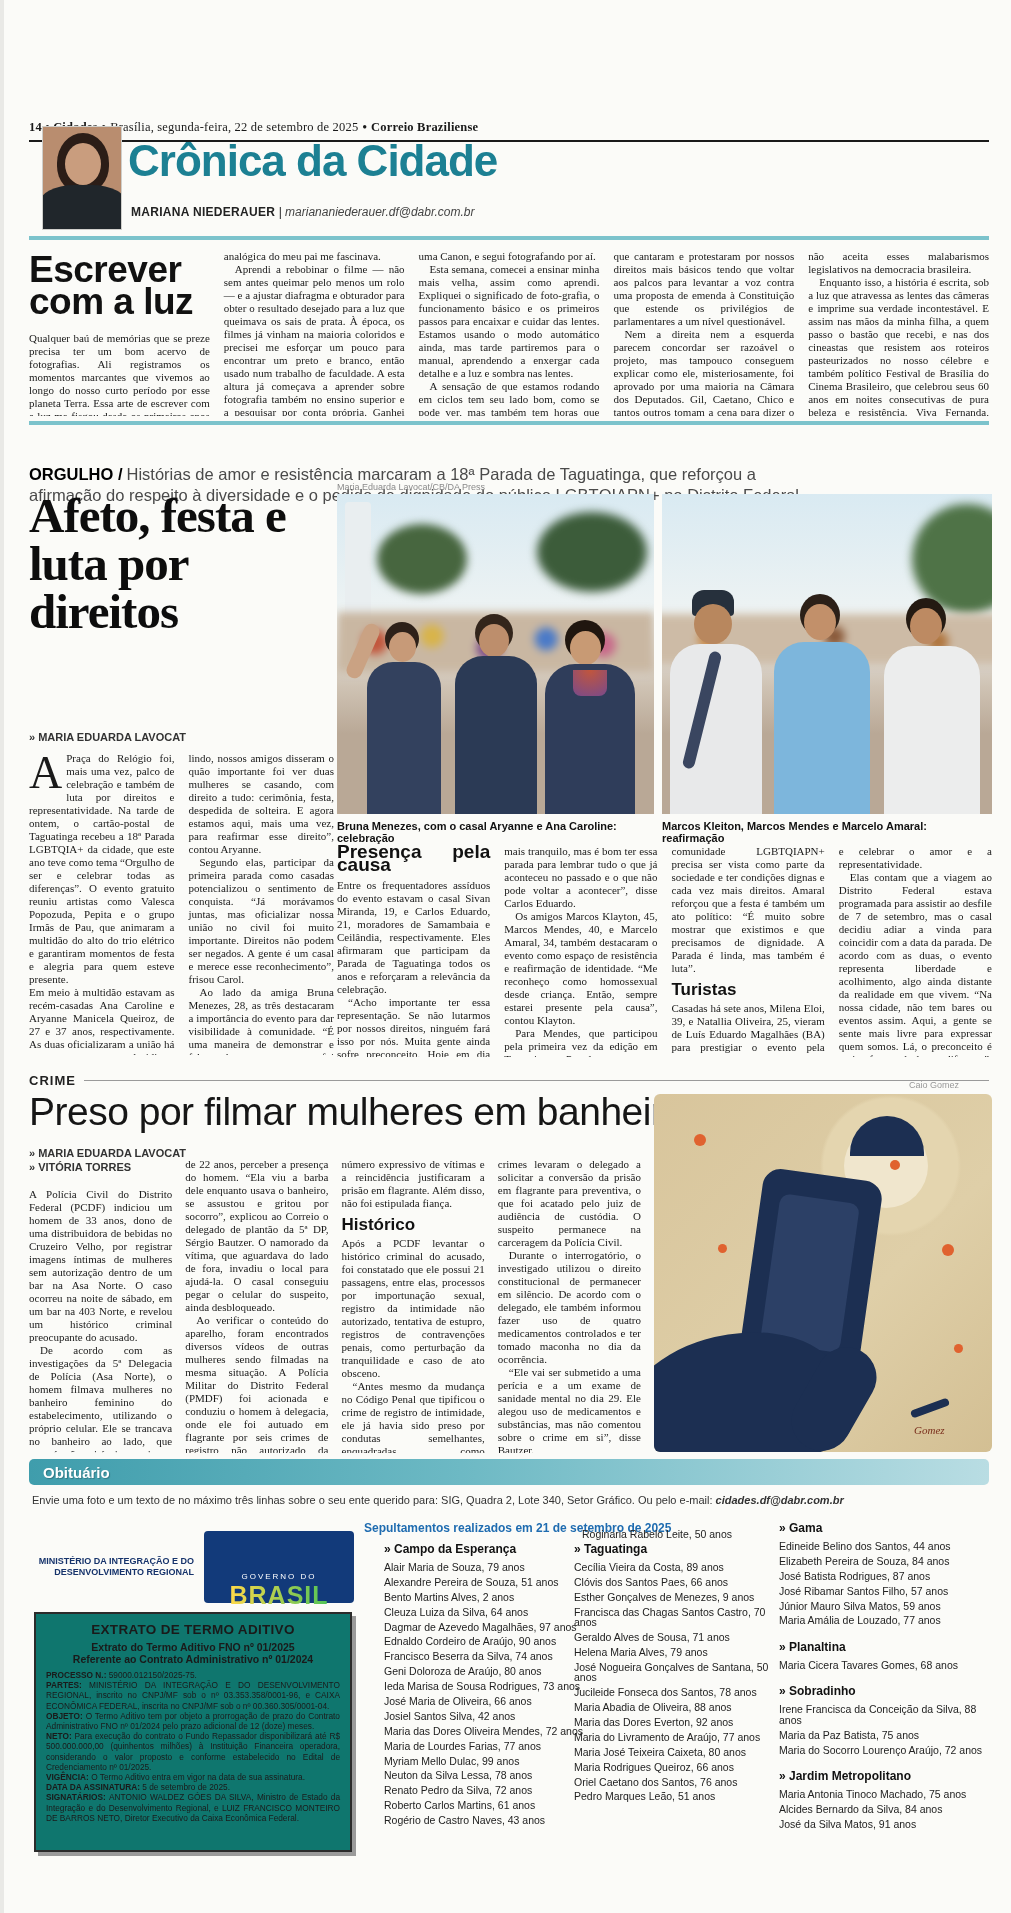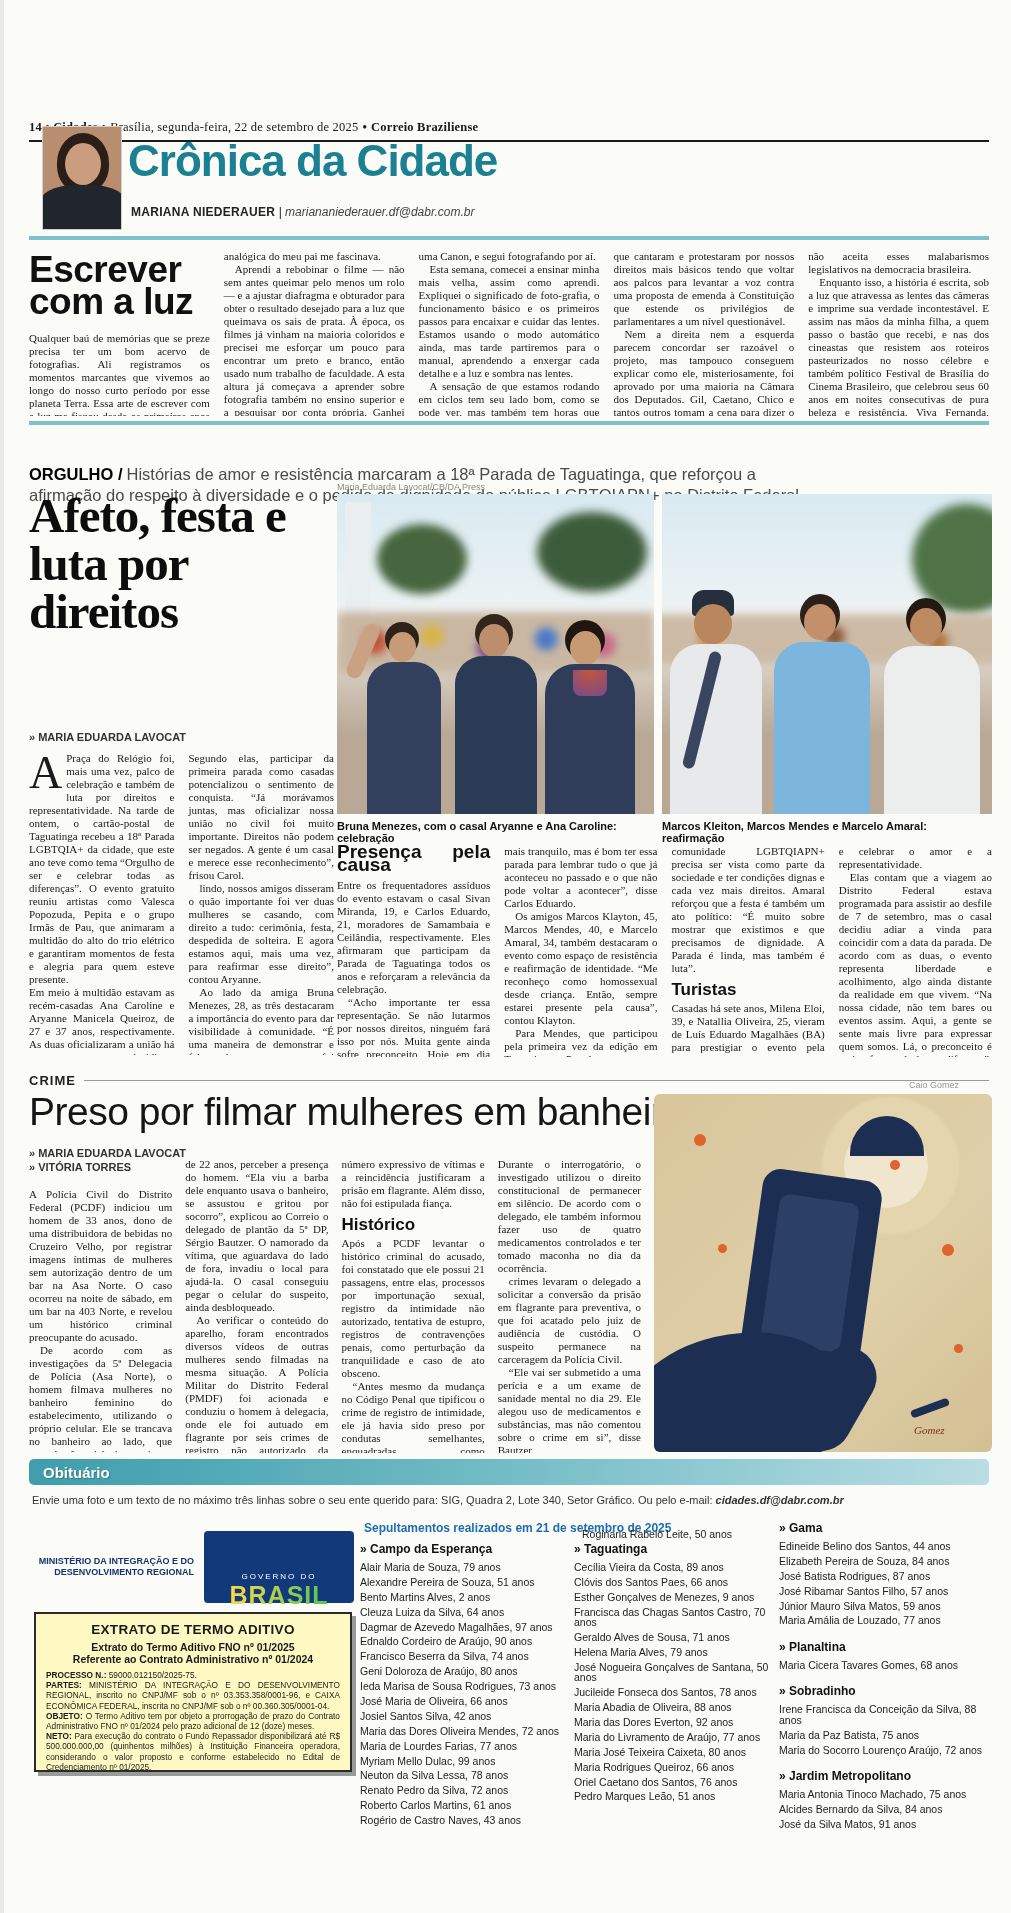--- a/index.html
+++ b/index.html
@@ -77,21 +77,21 @@
   
   .gov{position:absolute;left:30px;top:1526px;width:320px;height:82px;display:flex;align-items:center;gap:10px;}
   .gov .ministry{flex:1;font-family:"Liberation Sans",sans-serif;font-weight:700;font-size:9px;
                  color:#16336b;text-transform:uppercase;line-height:11px;text-align:right;}
   .gov .brand{width:150px;height:72px;background:#123a7a;border-radius:4px;color:#fff;
               font-family:"Liberation Sans",sans-serif;display:flex;flex-direction:column;
               align-items:center;justify-content:center;}
   .gov .brand .small{font-size:8px;letter-spacing:2px;margin-top:48px;}
   .gov .brand .big{font-size:25px;font-weight:800;letter-spacing:1px;
                    background:linear-gradient(90deg,#ffd949,#4fc457);-webkit-background-clip:text;background-clip:text;color:transparent;}
-  .adbox{position:absolute;left:30px;top:1612px;width:318px;height:160px;background:#fef9c3;
+  .adbox{position:absolute;left:30px;top:1612px;width:318px;height:240px;background:#0f766e;
          border:2px solid #2b2b2b;box-shadow:4px 4px 0 #9a9a9a;padding:8px 10px;box-sizing:border-box;
          font-family:"Liberation Sans",sans-serif;overflow:hidden;}
   .adbox h3{margin:0 0 4px 0;text-align:center;font-size:13.5px;letter-spacing:.3px;}
   .adbox h5{margin:0;text-align:center;font-size:10.5px;}
   .adbox .adbody{margin-top:5px;}
   .adbox .adbody p{margin:0;font-size:8.3px;line-height:10.2px;text-align:justify;}
   .adbox .adbody b{font-weight:700;}
 </style>
 </head>
 <body>
@@ -193,22 +193,22 @@
 
   <div class="feat-byline">» MARIA EDUARDA LAVOCAT</div>
   <div class="feat-cols">
     <div class="bodycol">
       <p class="noind"><span class="dropcap">A</span><span>Praça do Relógio foi, mais uma vez, palco de celebração e também de luta por direitos e representatividade. Na tarde de ontem, o cartão-postal de Taguatinga recebeu a 18ª Parada LGBTQIA+ da cidade, que este ano teve como tema “Orgulho de ser e celebrar todas as diferenças”. O evento gratuito reuniu artistas como Valesca Popozuda, Pepita e o grupo Irmãs de Pau, que animaram a multidão do alto do trio elétrico e garantiram momentos de festa e alegria para quem esteve presente.</span></p>
       <div>
           <p>Em meio à multidão estavam as recém-casadas Ana Caroline e Aryanne Manicela Queiroz, de 27 e 37 anos, respectivamente. As duas oficializaram a união há apenas uma semana e decidiram comparecer à parada para reafirmar esse marco. “Nosso casamento foi</p>
         </div>
     </div>
     <div class="bodycol">
+        <p>lindo, nossos amigos disseram o quão importante foi ver duas mulheres se casando, com direito a tudo: cerimônia, festa, despedida de solteira. E agora estamos aqui, mais uma vez, para reafirmar esse direito”, contou Aryanne.</p>
         <p>Segundo elas, participar da primeira parada como casadas potencializou o sentimento de conquista. “Já morávamos juntas, mas oficializar nossa união no civil foi muito importante. Direitos não podem ser negados. A gente é um casal e merece esse reconhecimento”, frisou Carol.</p>
-        <p>lindo, nossos amigos disseram o quão importante foi ver duas mulheres se casando, com direito a tudo: cerimônia, festa, despedida de solteira. E agora estamos aqui, mais uma vez, para reafirmar esse direito”, contou Aryanne.</p>
         <p>Ao lado da amiga Bruna Menezes, 28, as três destacaram a importância do evento para dar visibilidade à comunidade. “É uma maneira de demonstrar e falar sobre um tema que foi invisibilizado por muitos anos. Estar aqui é um ato de resistência, para mostrar que a gente existe e merece respeito”, completou Aryanne.</p>
       </div>
   </div>
 
   <div class="feat-lower">
     <div class="bodycol">
       <h3 class="subhead">Presença pela causa</h3>
       <div>
           <p>Entre os frequentadores assíduos do evento estavam o casal Sivan Miranda, 19, e Carlos Eduardo, 21, moradores de Samambaia e Ceilândia, respectivamente. Eles afirmaram que participam da Parada de Taguatinga todos os anos e reforçaram a relevância da celebração.</p>
           <p>“Acho importante ter essa representação. Se não lutarmos por nossos direitos, ninguém fará isso por nós. Muita gente ainda sofre preconceito. Hoje em dia está</p>
@@ -256,22 +256,22 @@
       <div>
           <p>número expressivo de vítimas e a reincidência justificaram a prisão em flagrante. Além disso, não foi estipulada fiança.</p>
         </div>
       <h3 class="subhead2">Histórico</h3>
       <div>
           <p>Após a PCDF levantar o histórico criminal do acusado, foi constatado que ele possui 21 passagens, entre elas, processos por importunação sexual, registro da intimidade não autorizado, tentativa de estupro, registros de contravenções penais, como perturbação da tranquilidade e caso de ato obsceno.</p>
           <p>“Antes mesmo da mudança no Código Penal que tipificou o crime de registro de intimidade, ele já havia sido preso por condutas semelhantes, enquadradas como contravenção penal”, observou Bautzer.</p>
         </div>
     </div>
     <div class="bodycol">
+        <p>crimes levaram o delegado a solicitar a conversão da prisão em flagrante para preventiva, o que foi acatado pelo juiz de audiência de custódia. O suspeito permanece na carceragem da Polícia Civil.</p>
         <p>Durante o interrogatório, o investigado utilizou o direito constitucional de permanecer em silêncio. De acordo com o delegado, ele também informou fazer uso de quatro medicamentos controlados e ter tomado maconha no dia da ocorrência.</p>
-        <p>crimes levaram o delegado a solicitar a conversão da prisão em flagrante para preventiva, o que foi acatado pelo juiz de audiência de custódia. O suspeito permanece na carceragem da Polícia Civil.</p>
         <p>“Ele vai ser submetido a uma perícia e a um exame de sanidade mental no dia 29. Ele alegou uso de medicamentos e substâncias, mas não comentou sobre o crime em si”, disse Bautzer.</p>
       </div>
   </div>
   <div class="illus-credit">Caio Gomez</div>
   <div class="illus">
     <i class="blob" style="left:190px;top:30px;width:84px;height:84px;border-radius:50%;background:#f0e6cd;"></i>
     <i class="blob" style="left:196px;top:22px;width:74px;height:40px;border-radius:40px 40px 0 0;background:#1c2f52;"></i>
     <i class="blob" style="left:236px;top:66px;width:10px;height:10px;border-radius:50%;background:#e0622f;"></i>
     <i class="blob" style="left:96px;top:80px;width:120px;height:210px;border-radius:18px;background:#1c2f52;transform:rotate(8deg);"></i>
     <i class="blob" style="left:116px;top:104px;width:80px;height:150px;border-radius:10px;background:#2c4066;transform:rotate(8deg);"></i>
@@ -310,21 +310,21 @@
         <p><b>OBJETO: </b>O Termo Aditivo tem por objeto a prorrogação de prazo do Contrato Administrativo FNO nº 01/2024 pelo prazo adicional de 12 (doze) meses.</p>
         <p><b>NETO: </b>Para execução do contrato o Fundo Repassador disponibilizará até R$ 500.000.000,00 (quinhentos milhões) à Instituição Financeira operadora, considerando o valor proposto e conforme estabelecido no Edital de Credenciamento nº 01/2025.</p>
         <p><b>VIGÊNCIA: </b>O Termo Aditivo entra em vigor na data de sua assinatura.</p>
         <p><b>DATA DA ASSINATURA: </b>5 de setembro de 2025.</p>
         <p><b>SIGNATÁRIOS: </b>ANTONIO WALDEZ GÓES DA SILVA, Ministro de Estado da Integração e do Desenvolvimento Regional, e LUIZ FRANCISCO MONTEIRO DE BARROS NETO, Diretor Executivo da Caixa Econômica Federal.</p>
       </div>
   </div>
 
   <div class="obit-date">Sepultamentos realizados em 21 de setembro de 2025</div>
 
-  <div class="obit-col" style="left:356px;top:1542px;width:205px;">
+  <div class="obit-col" style="left:380px;top:1542px;width:205px;">
     <h4>» Campo da Esperança</h4>
     <div>
         <p>Alair Maria de Souza, 79 anos</p>
         <p>Alexandre Pereira de Souza, 51 anos</p>
         <p>Bento Martins Alves, 2 anos</p>
         <p>Cleuza Luiza da Silva, 64 anos</p>
         <p>Dagmar de Azevedo Magalhães, 97 anos</p>
         <p>Ednaldo Cordeiro de Araújo, 90 anos</p>
         <p>Francisco Beserra da Silva, 74 anos</p>
         <p>Geni Doloroza de Araújo, 80 anos</p>

